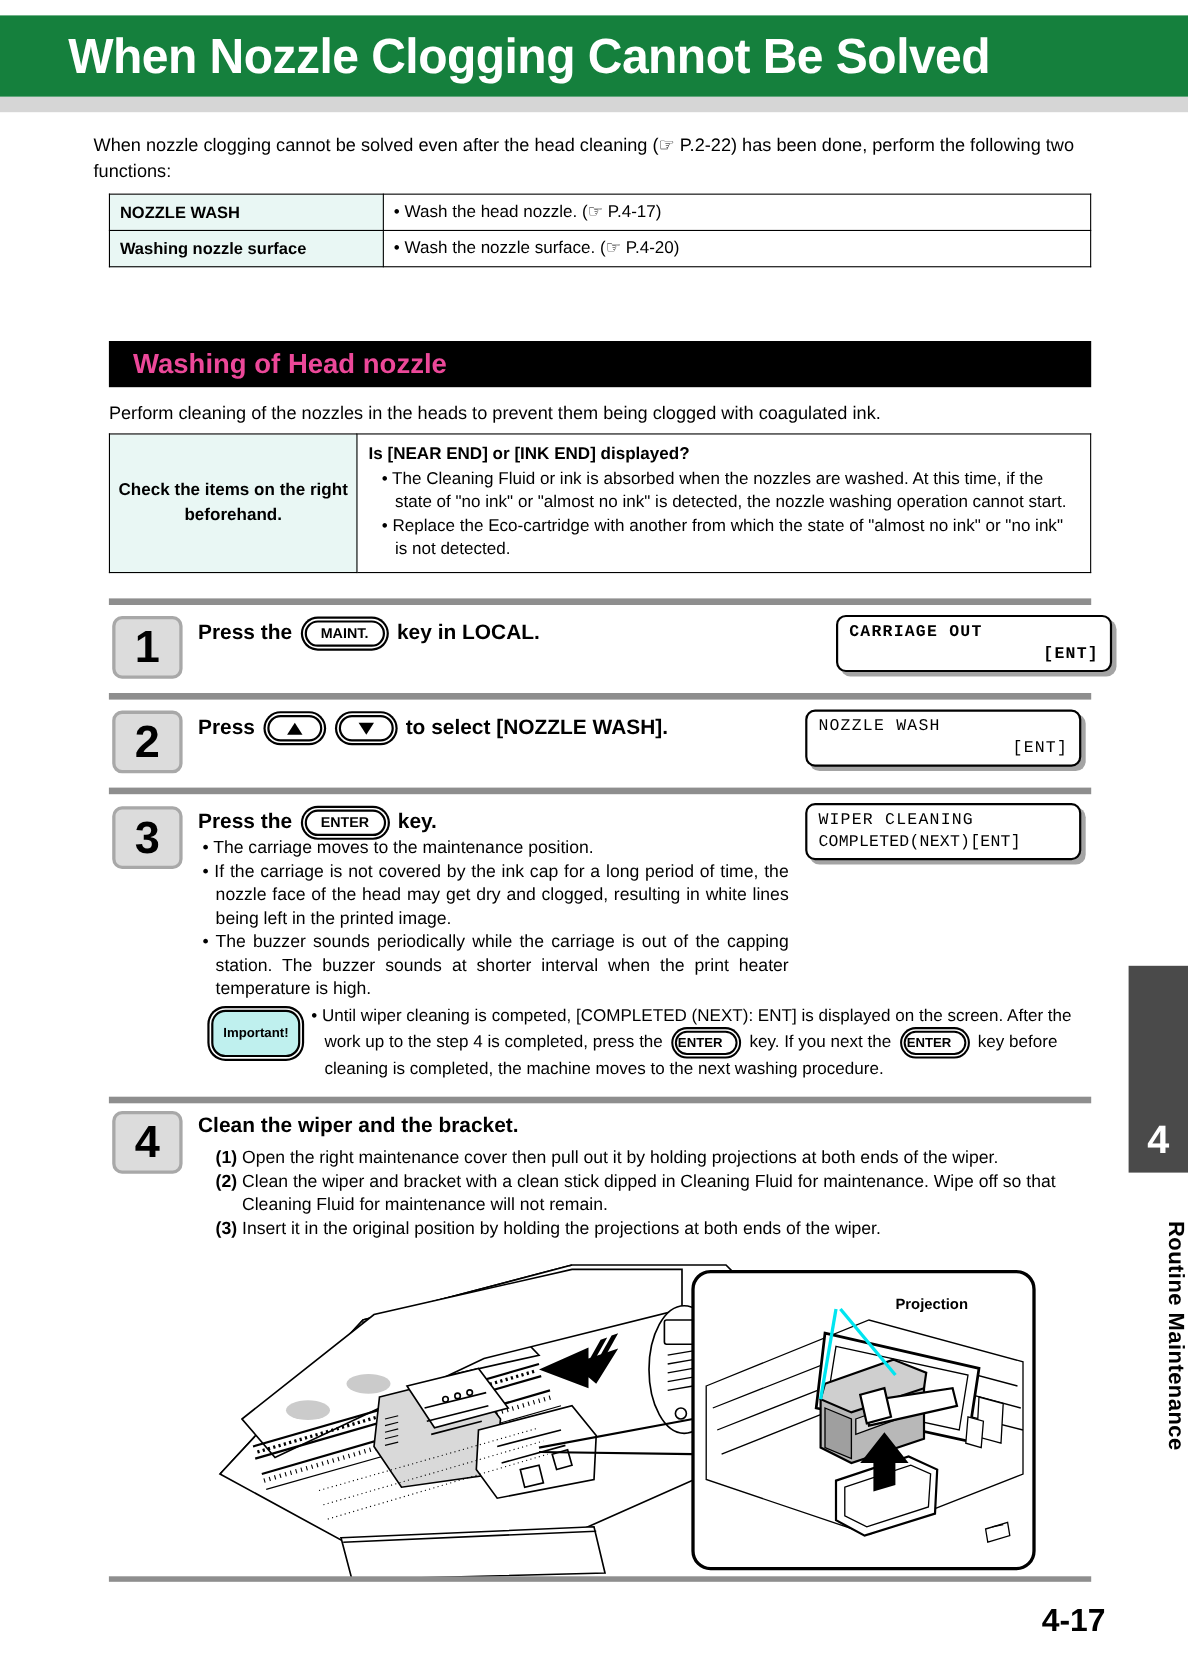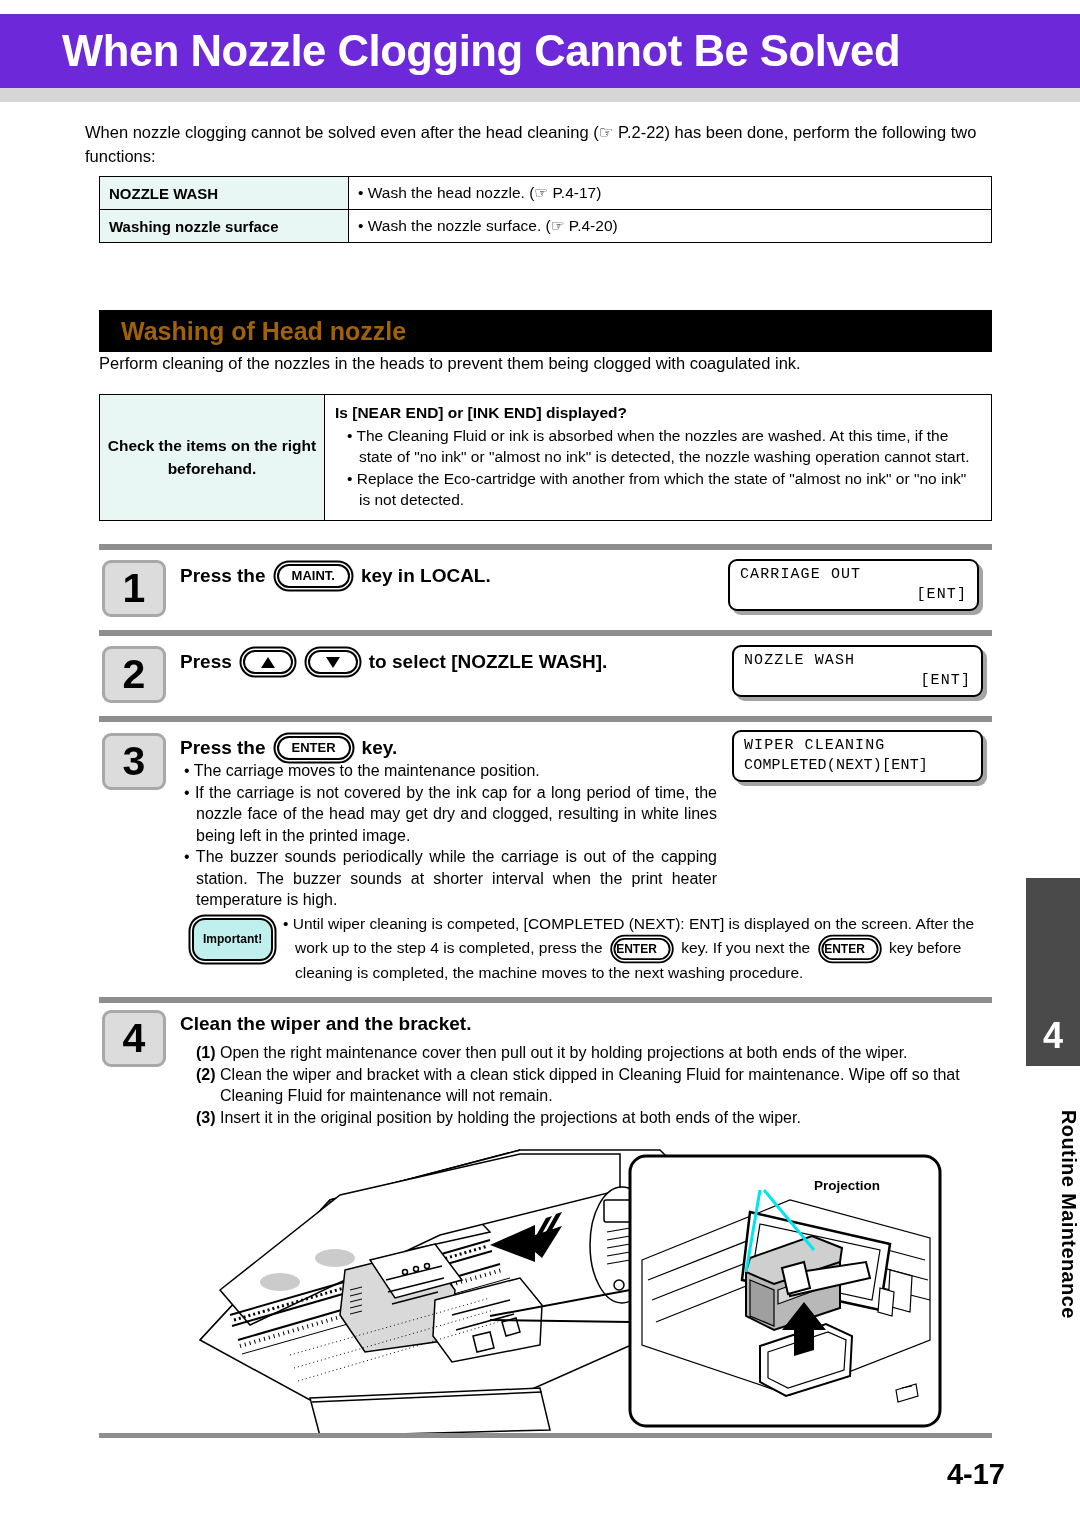--- a/index.html
+++ b/index.html
@@ -14,21 +14,21 @@
     font-family: "Liberation Sans", sans-serif;
     color: #000;
     overflow: hidden;
   }
 
   
   .header-banner {
     position: absolute;
     left: 0; top: 14px;
     width: 1080px; height: 74px;
-    background: #6d28d9;
+    background: #15803d;
     display: flex;
     align-items: center;
   }
   .header-title {
     margin-left: 62px;
     color: #ffffff;
     font-size: 45px;
     font-weight: bold;
     letter-spacing: -0.5px;
     font-family: "Liberation Sans", sans-serif;
@@ -73,31 +73,31 @@
   }
   .fn-table .desc { line-height: 22px; }
   .fn-table .desc .b { display: block; text-indent: -10px; padding-left: 10px; }
 
   
   .sec-head {
     position: absolute;
     left: 99px; top: 310px;
     width: 893px; height: 42px;
     background: #000;
-    color: #a16207;
+    color: #ec4899;
     font-size: 25px;
     font-weight: bold;
     display: flex;
     align-items: center;
     padding-left: 22px;
     box-sizing: border-box;
   }
   .sec-sub {
     position: absolute;
-    left: 99px; top: 354px;
+    left: 99px; top: 367px;
     width: 893px;
     font-size: 16.5px;
   }
 
   
   .chk-table {
     position: absolute;
     left: 99px; top: 394px;
     width: 893px;
     border-collapse: collapse;
@@ -354,21 +354,21 @@
 </tbody>
   </table>
 
 <div class="hrule" style="top:544px;"></div>
 <div class="stepnum" style="left:102px; top:560px;">1</div>
 <div class="steptitle" style="left:180px; top:560px; height:32px;">
   <span>Press the</span>
   <span class="key">MAINT.</span>
   <span>key in LOCAL.</span>
 </div>
-<div class="lcd" style="left:728px; top:559px;">
+<div class="lcd" style="left:760px; top:559px;font-weight:bold;">
   <div class="l1">CARRIAGE OUT</div>
   <div class="l2">[ENT]</div>
 </div>
 
 <div class="hrule" style="top:630px;"></div>
 <div class="stepnum" style="left:102px; top:646px;">2</div>
 <div class="steptitle" style="left:180px; top:646px; height:32px;">
   <span>Press</span>
   <span class="key arrow">
       <span class="tri-up"></span>

